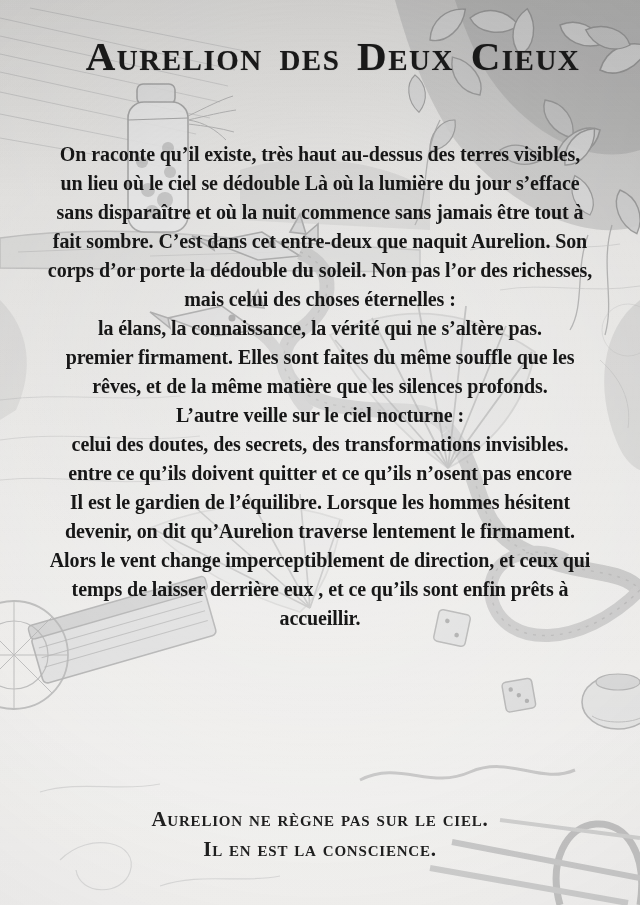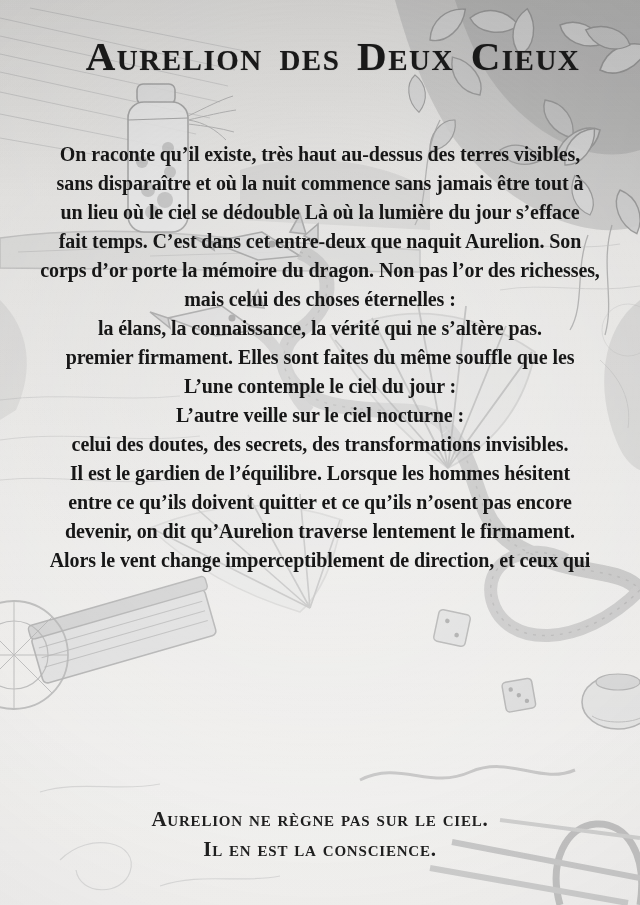--- a/index.html
+++ b/index.html
@@ -241,34 +241,36 @@
   </svg>
 
   <div class="vignette"></div>
 
   <div class="content">
 
     <div class="title">Aurelion des Deux Cieux</div>
 
     <div class="body-text">
       <div class="bline">On raconte qu’il existe, très haut au-dessus des terres visibles,</div>
+      <div class="bline">un lieu où le ciel se dédouble Là où la lumière du jour s’efface</div>
       <div class="bline">sans disparaître et où la nuit commence sans jamais être tout à</div>
-      <div class="bline">un lieu où le ciel se dédouble Là où la lumière du jour s’efface</div>
-      <div class="bline">fait temps. C’est dans cet entre-deux que naquit Aurelion. Son</div>
-      <div class="bline">corps d’or porte la mémoire du dragon. Non pas l’or des richesses,</div>
+      <div class="bline">fait sombre. C’est dans cet entre-deux que naquit Aurelion. Son</div>
+      <div class="bline">corps d’or porte la dédouble du soleil. Non pas l’or des richesses,</div>
       <div class="bline">mais celui des choses éternelles :</div>
       <div class="bline">la élans, la connaissance, la vérité qui ne s’altère pas.</div>
       <div class="bline">premier firmament.  Elles sont faites du même souffle que les</div>
-      <div class="bline">L’une contemple le ciel du jour :</div>
+      <div class="bline">rêves, et de la même matière que les silences profonds.</div>
       <div class="bline">L’autre veille sur le ciel nocturne :</div>
       <div class="bline">celui des doutes, des secrets, des transformations invisibles.</div>
+      <div class="bline">entre ce qu’ils doivent quitter et ce qu’ils n’osent pas encore</div>
       <div class="bline">Il est le gardien de l’équilibre. Lorsque les hommes hésitent</div>
-      <div class="bline">entre ce qu’ils doivent quitter et ce qu’ils n’osent pas encore</div>
       <div class="bline">devenir, on dit qu’Aurelion traverse lentement le firmament.</div>
       <div class="bline">Alors le vent change imperceptiblement de direction, et ceux qui</div>
+      <div class="bline">temps de laisser derrière eux , et ce qu’ils sont enfin prêts à</div>
+      <div class="bline">accueillir.</div>
     </div>
 
     <div class="epigraph">
       <div class="epiline">Aurelion ne règne pas sur le ciel.</div>
       <div class="epiline">Il en est la conscience.</div>
     </div>
 
   </div>
 </div>
 

